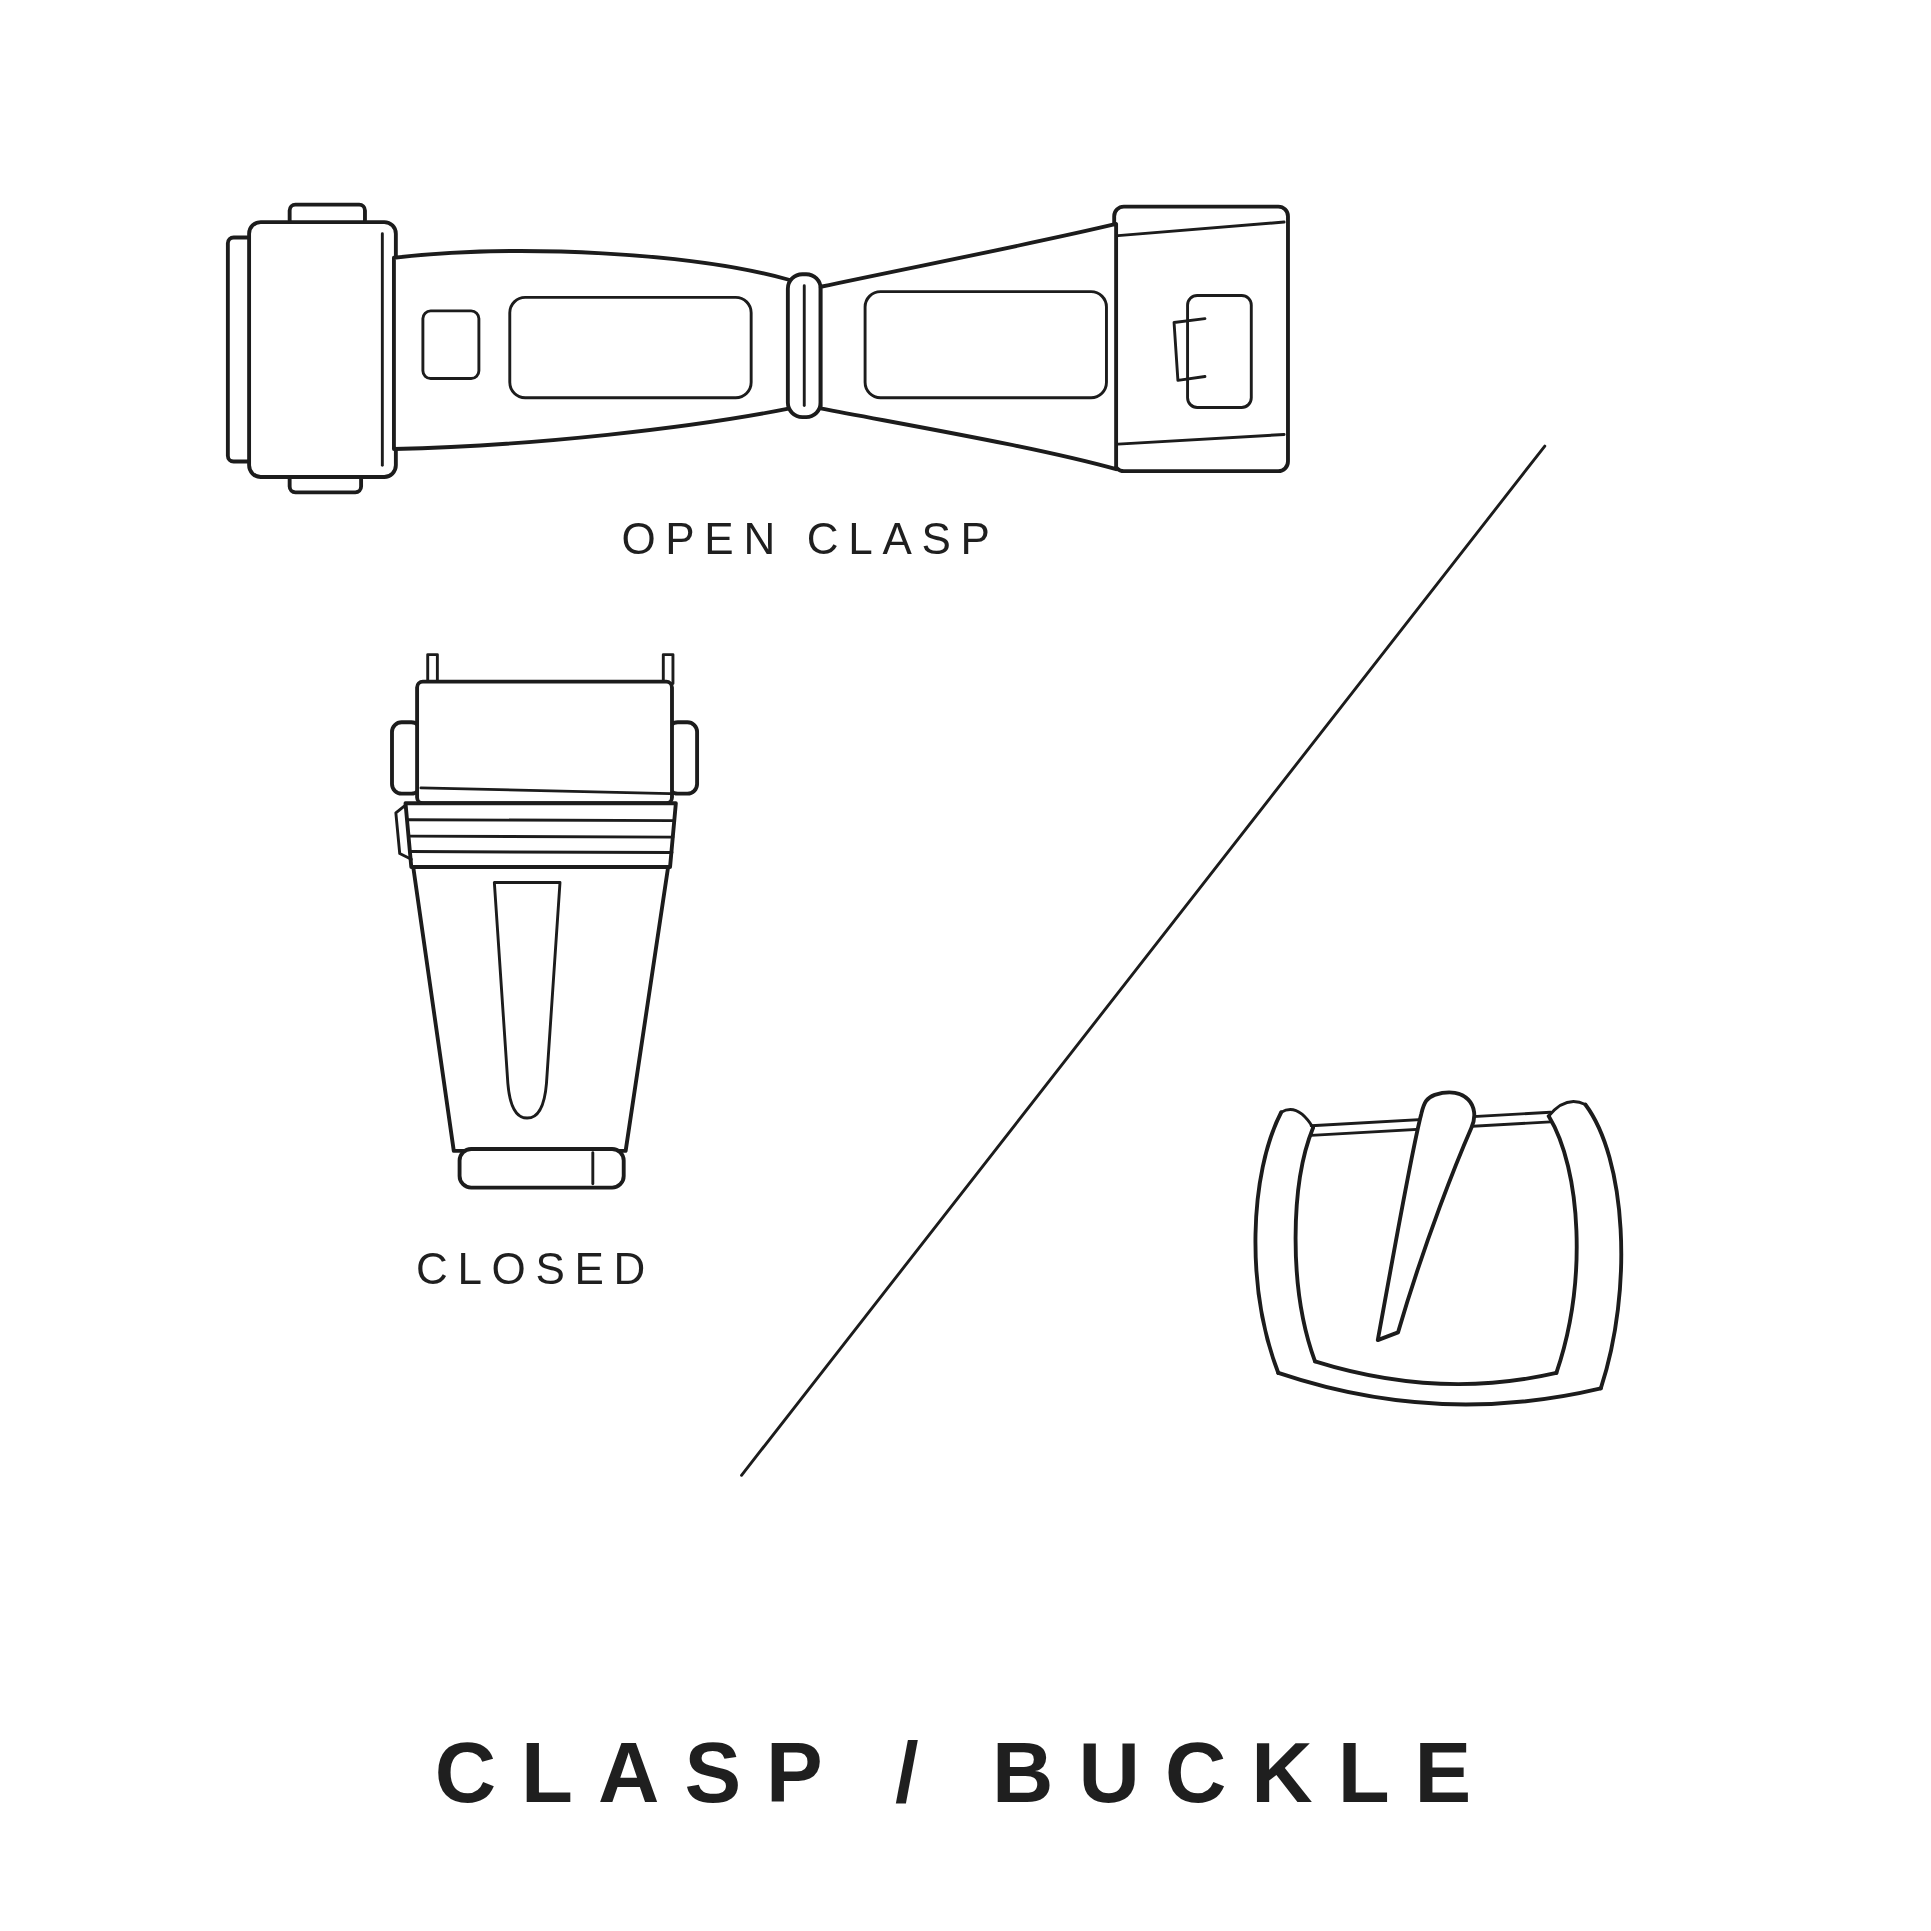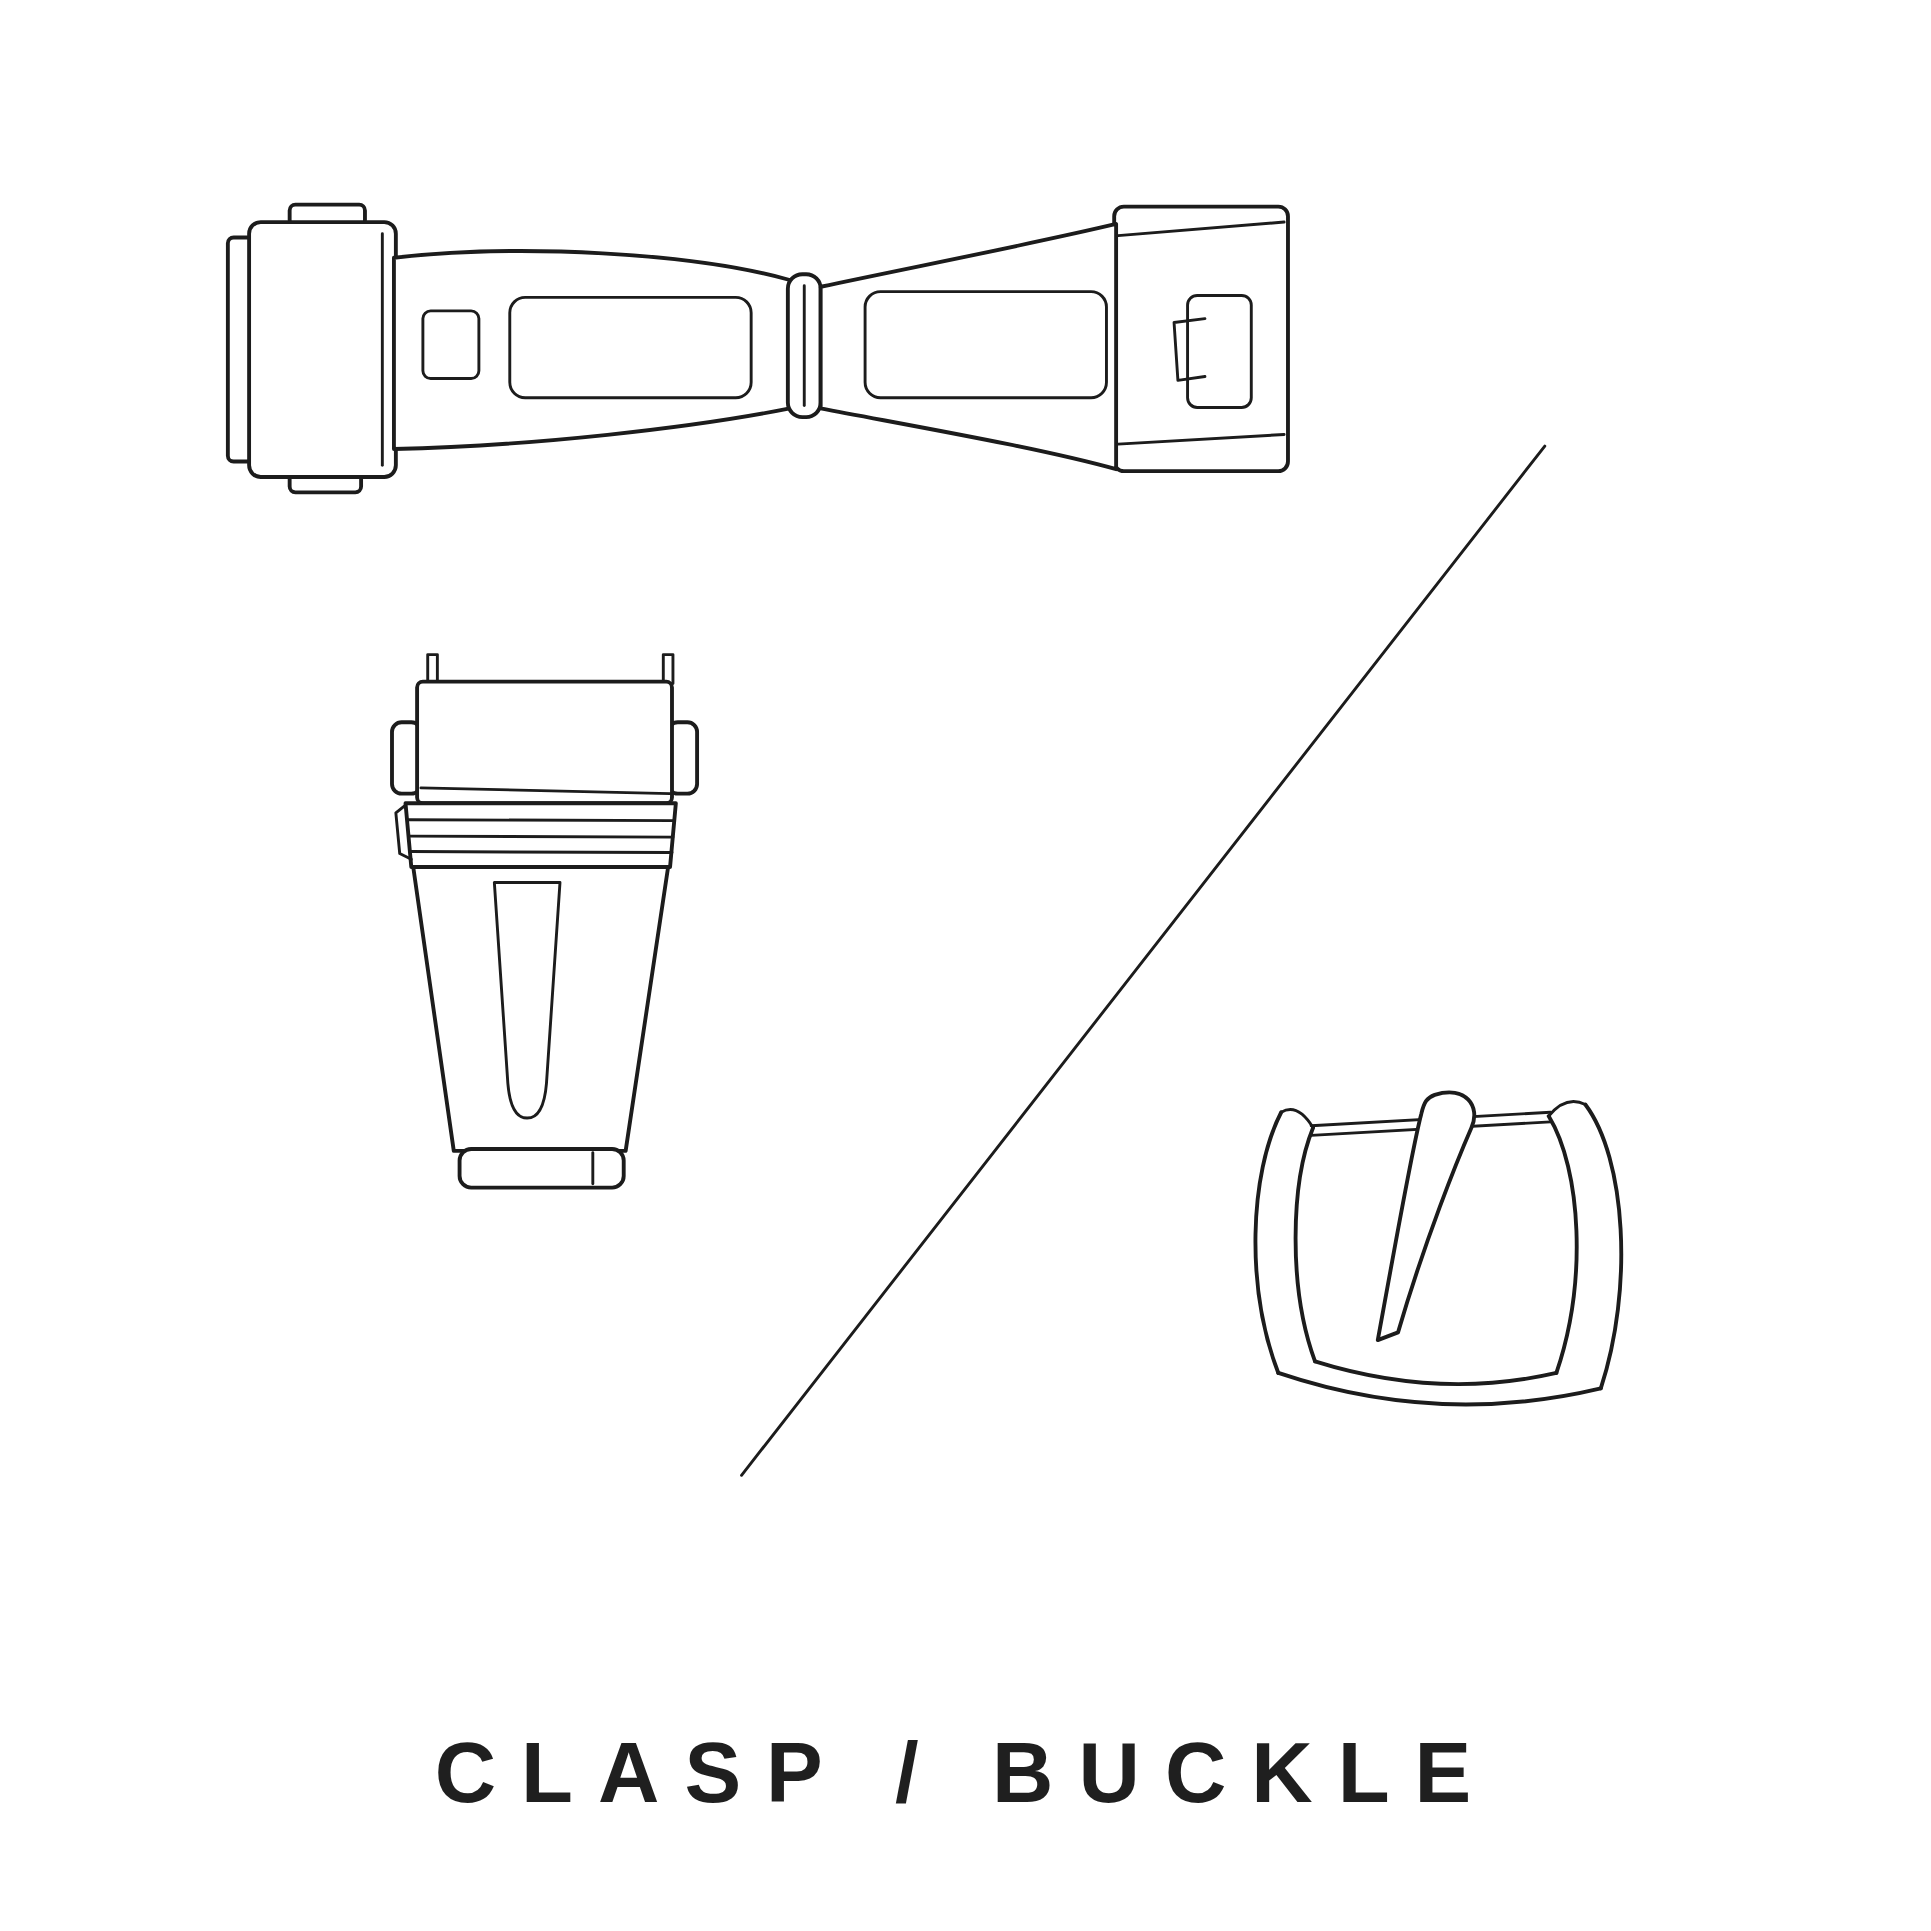--- a/index.html
+++ b/index.html
@@ -111,17 +111,19 @@
       <path d="M 1362,1410 Q 1490,1450 1612,1422"></path>
 
       <path d="M 1642,1144 C 1684,1200 1692,1334 1658,1438"></path>
       <path d="M 1604,1156 C 1638,1212 1644,1328 1612,1422"></path>
       <path class="thin" d="M 1642,1144 Q 1622,1134 1604,1156"></path>
 
       <path class="filled" d="M 1486,1134 C 1518,1124 1534,1146 1524,1168 C 1510,1200 1476,1284 1448,1380 L 1427,1388 C 1444,1296 1462,1192 1472,1154 C 1475,1141 1478,1137 1486,1134 Z"></path>
     </g>
   </svg>
 
+  <div class="label" style="left:521px; width:579px; top:514px;">OPEN CLASP</div>
 
+  <div class="label" style="left:294px; width:483px; top:1244px;">CLOSED</div>
 
   <div class="title">CLASP / BUCKLE</div>
 </div>
 
 
 </body></html>

